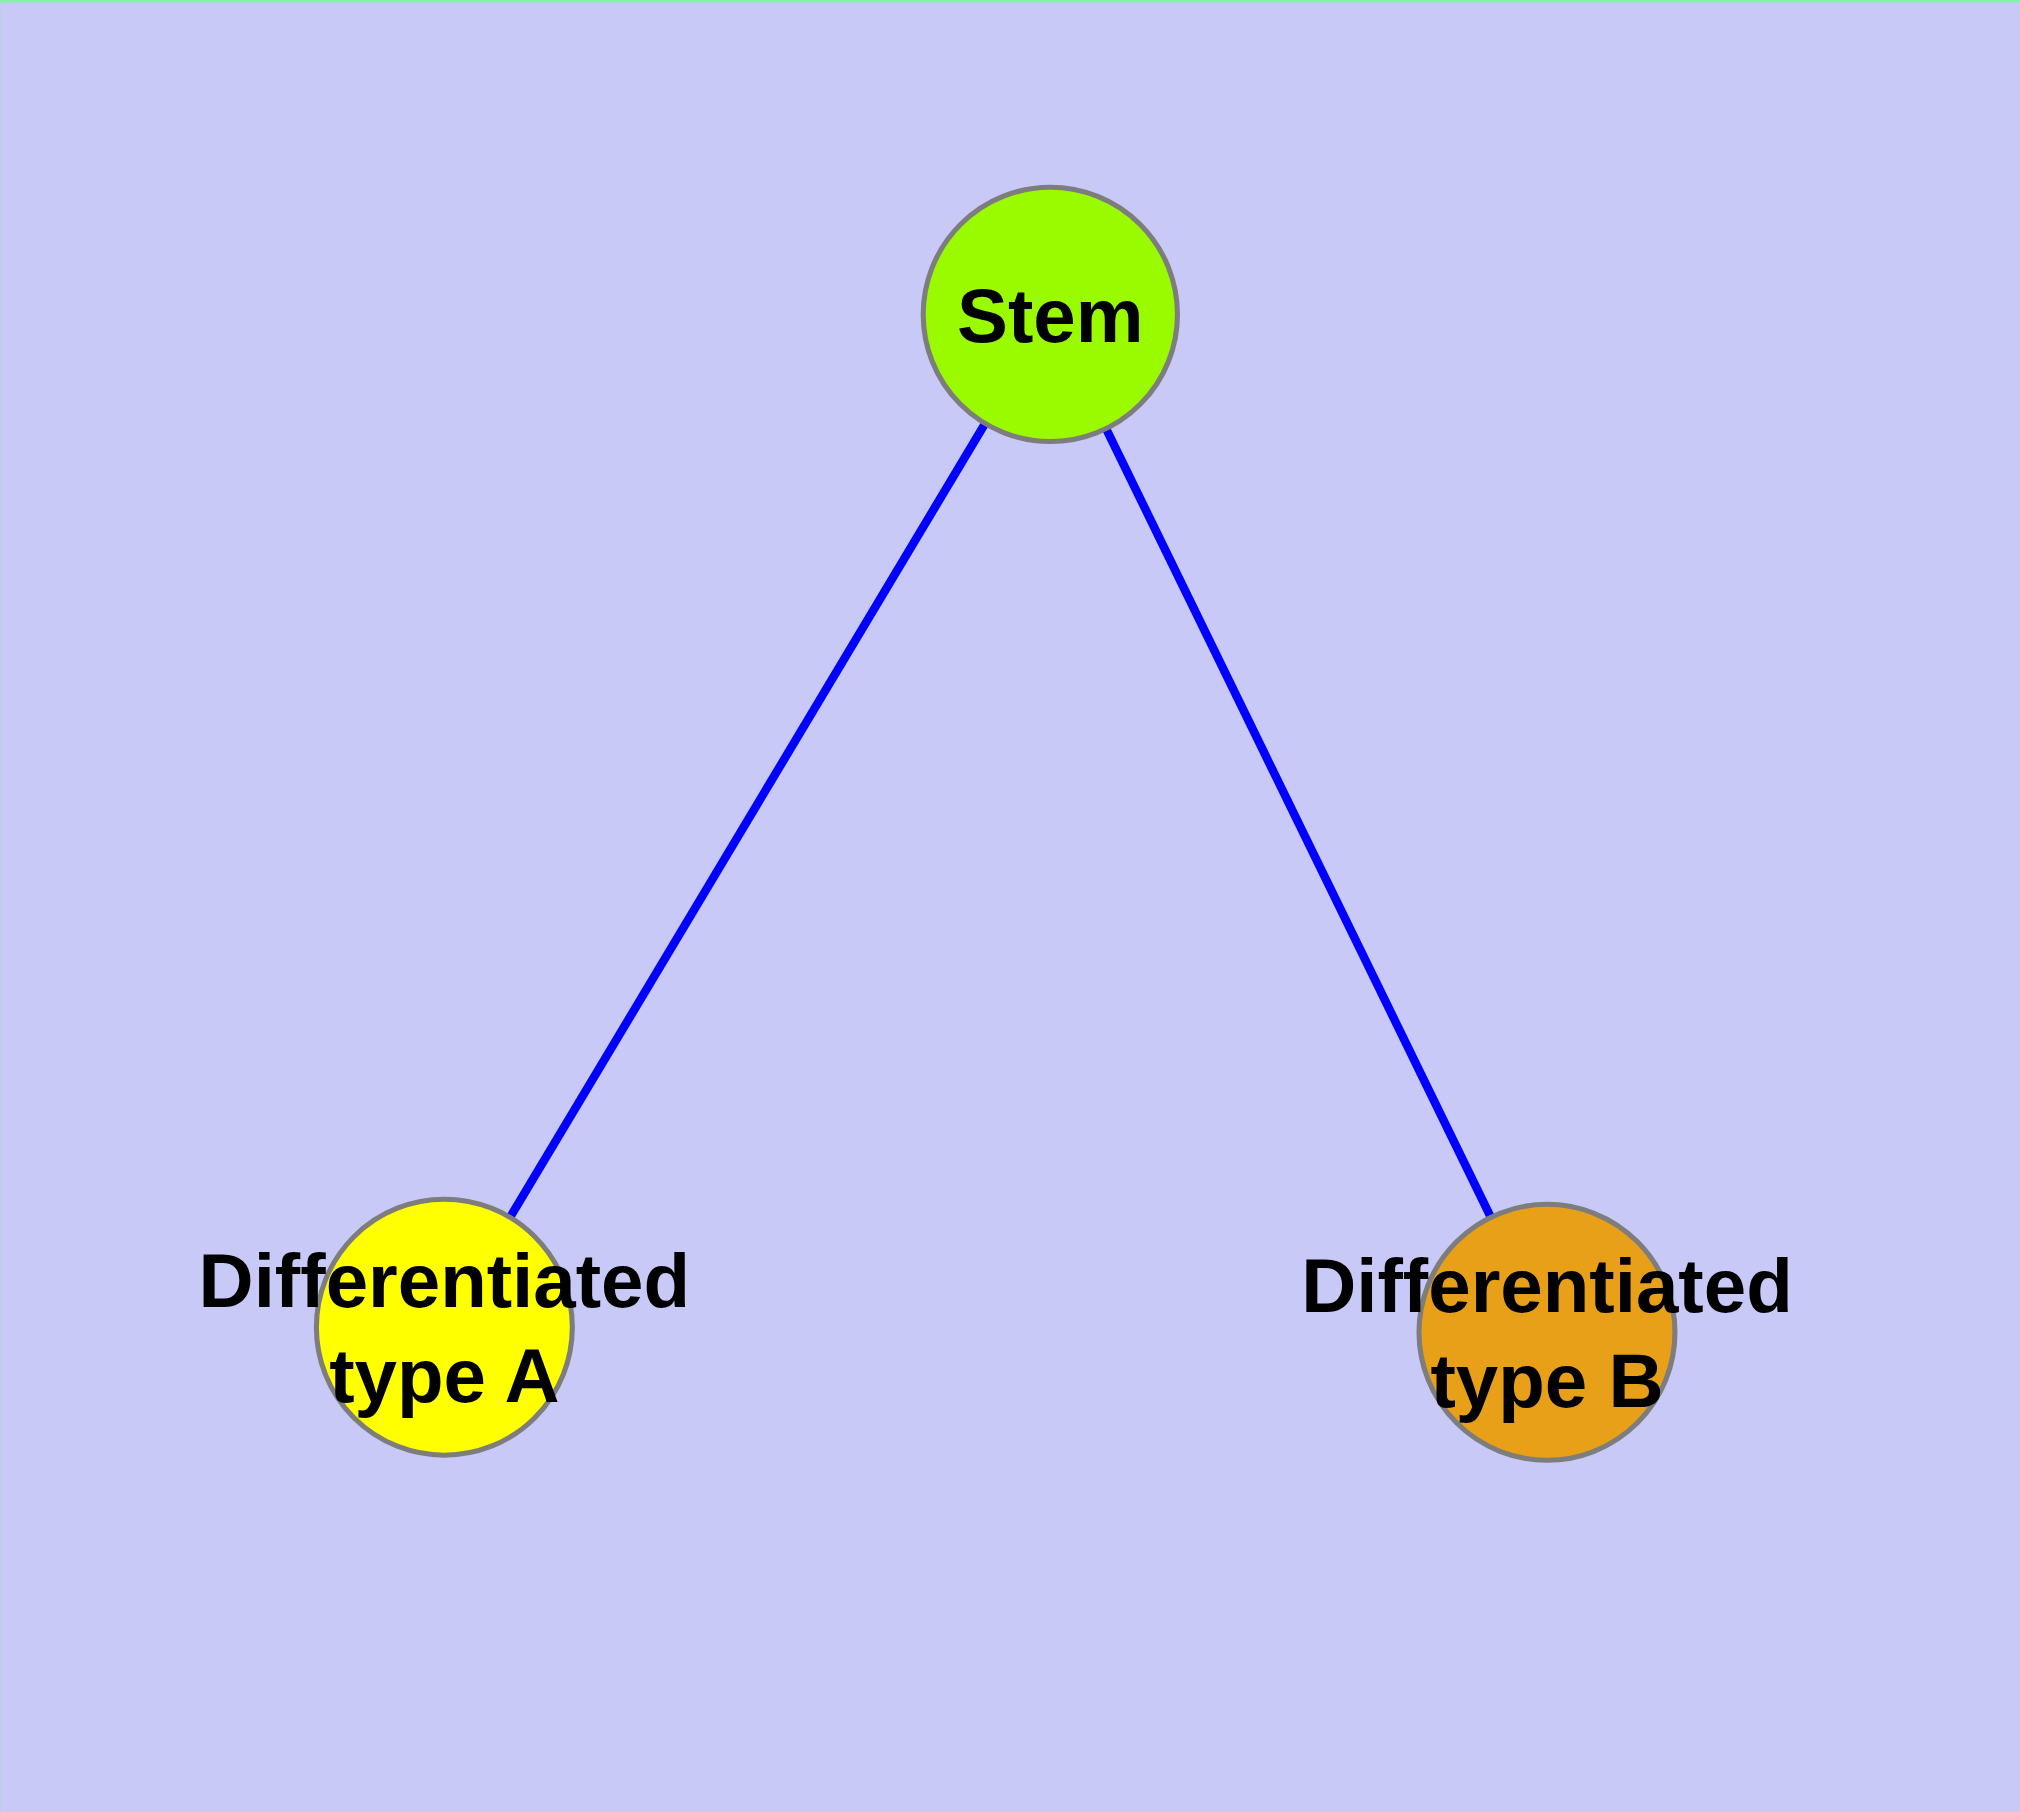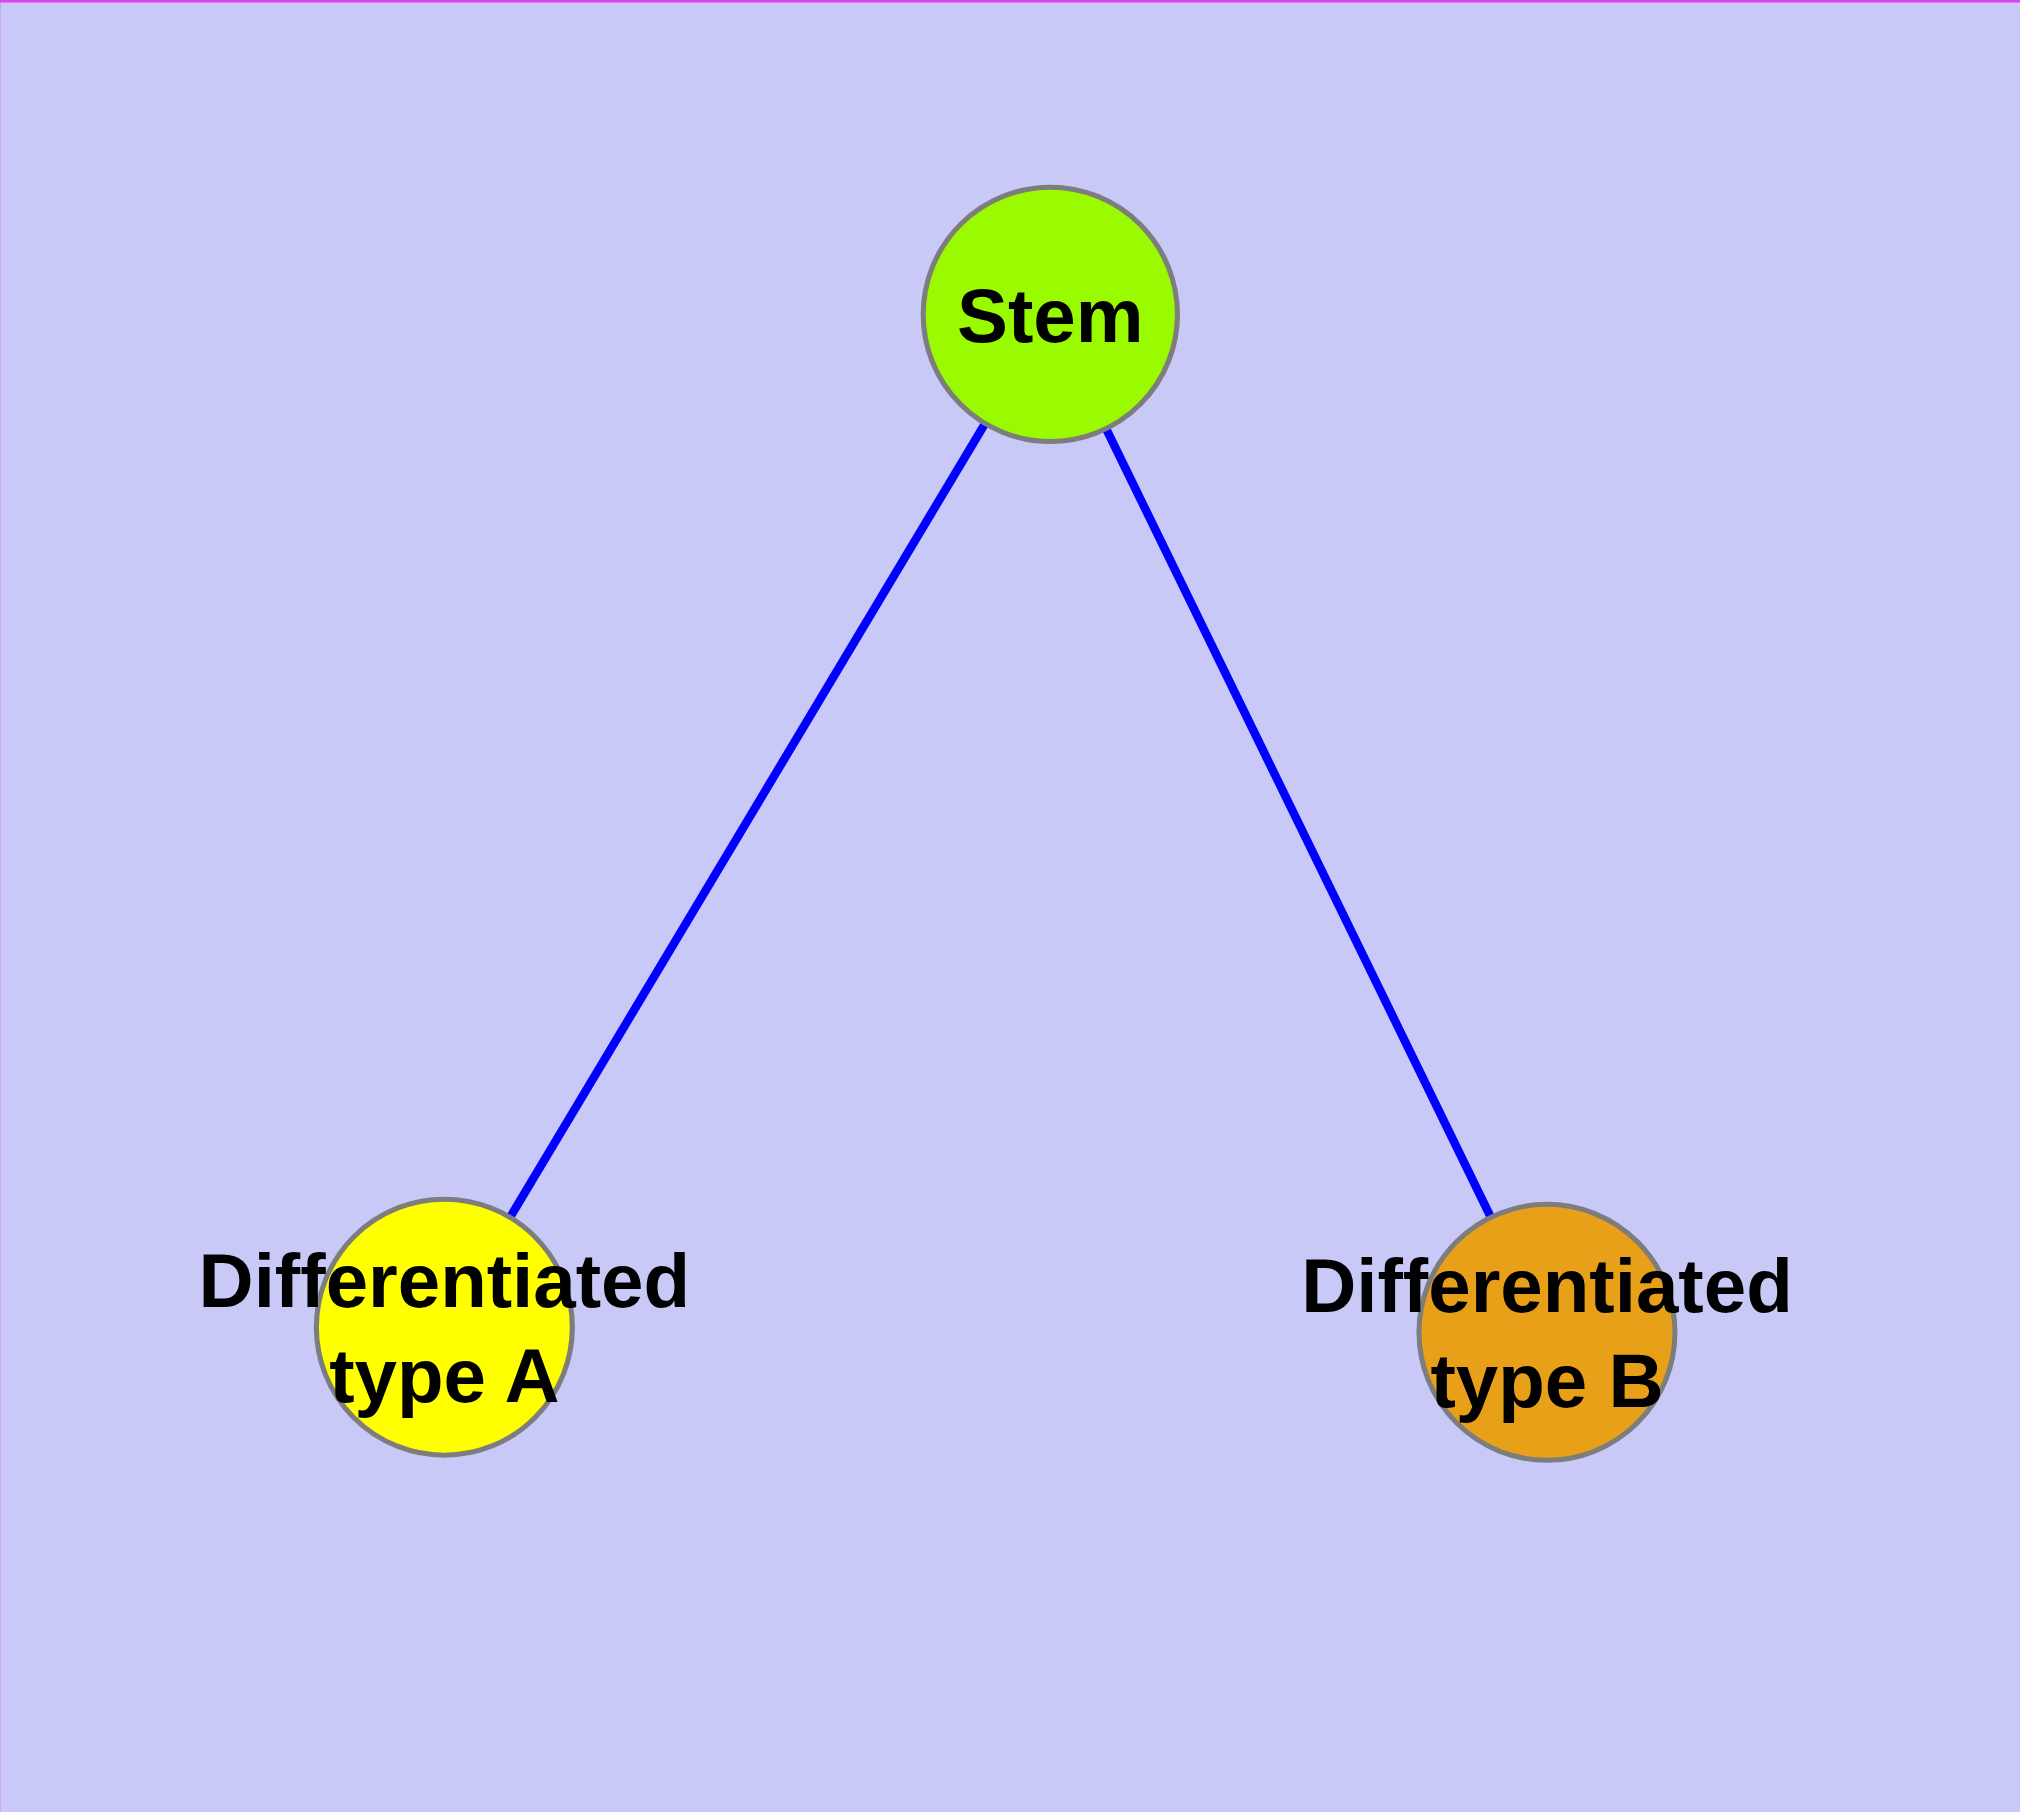--- a/index.html
+++ b/index.html
@@ -4,21 +4,21 @@
 <style>
   html, body {
     margin: 0;
     padding: 0;
     background: #ffffff;
   }
   .canvas {
     position: relative;
     width: 2021px;
     height: 1812px;
-    background: #d946ef;
+    background: #86efac;
     overflow: hidden;
   }
   svg {
     display: block;
   }
   .node-label {
     font-family: "Liberation Sans", sans-serif;
     font-weight: bold;
     font-size: 90px;
     fill: #000000;

